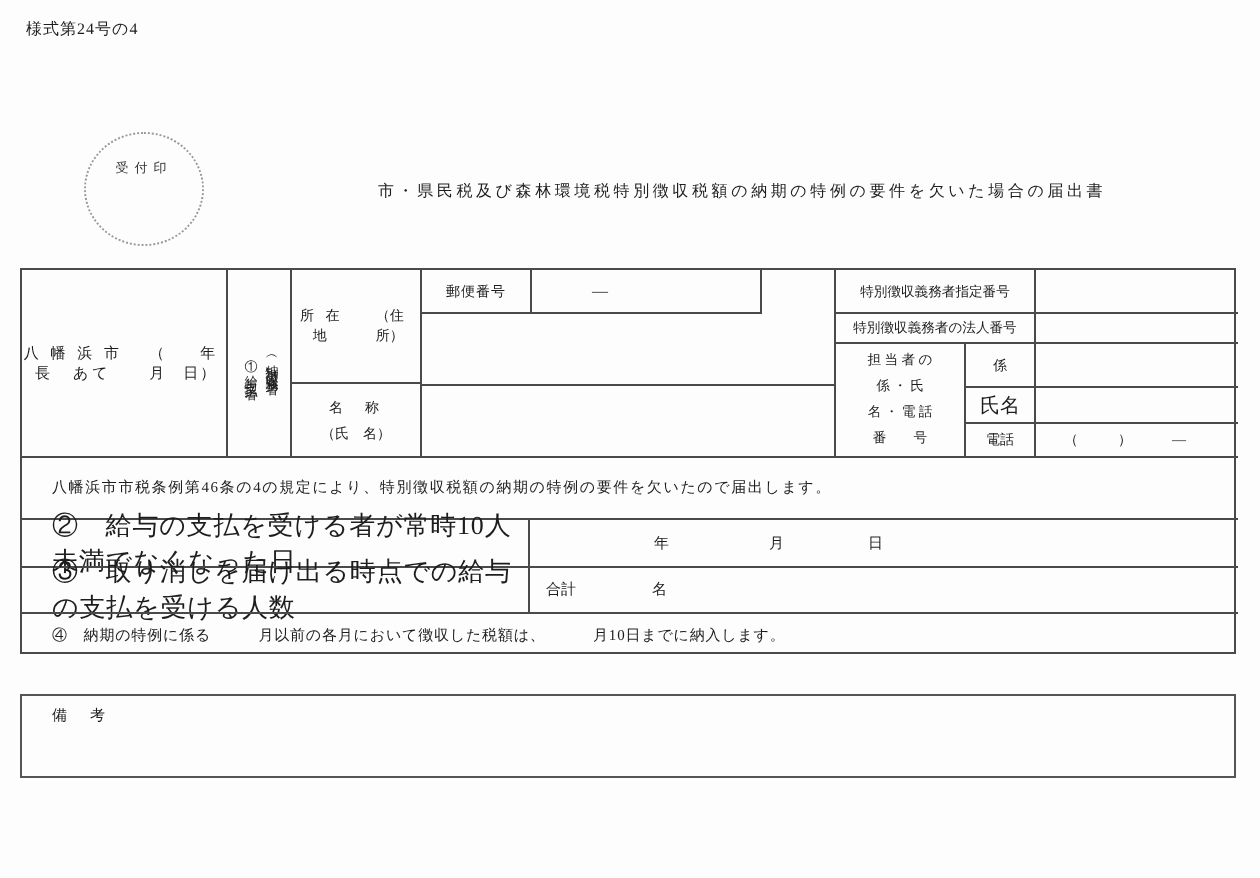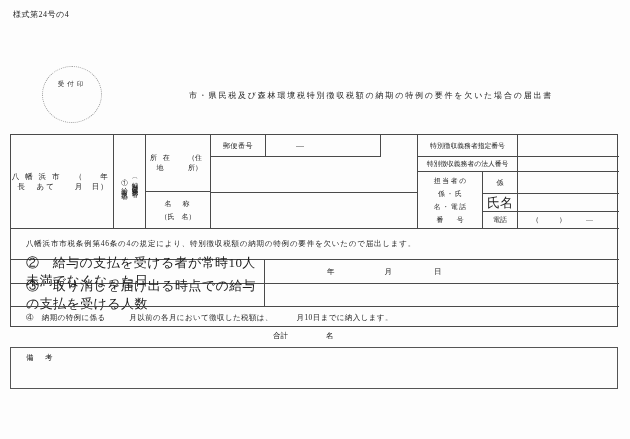--- a/index.html
+++ b/index.html
@@ -48,37 +48,37 @@
   .name-value { left:0; top:57px; width:207px; height:36px; }
 
   .zoneE { left:407px; top:0; width:201px; height:93px; }
   .e-r1-label { left:0; top:0; width:100px; height:22px; font-size:6.8px; }
   .e-r1-value { left:100px; top:0; width:101px; height:22px; }
   .e-r2-label { left:0; top:22px; width:100px; height:15px; font-size:6.8px; }
   .e-r2-value { left:100px; top:22px; width:101px; height:15px; }
   .contact-label { left:0; top:37px; width:65px; height:56px; flex-direction:column; font-size:6.8px; line-height:13px; }
   .sub1-l { left:65px; top:37px; width:35px; height:22px; font-size:7px; }
   .sub1-v { left:100px; top:37px; width:101px; height:22px; }
-  .sub2-l { left:65px; top:59px; width:35px; height:18px; font-size:13px; }
+  .sub2-l { left:65px; top:59px; width:35px; height:18px; font-size:10px; }
   .sub2-v { left:100px; top:59px; width:101px; height:18px; }
   .sub3-l { left:65px; top:77px; width:35px; height:16px; font-size:7px; }
   .sub3-v { left:100px; top:77px; width:101px; height:16px; display:flex; align-items:center;
             padding-left:14px; font-size:7px; letter-spacing:2px; }
 
   .declaration { left:0; top:93px; width:608px; height:31px; display:flex; align-items:center;
                  padding-left:15px; font-size:7.5px; letter-spacing:.8px; }
 
   .row2 { left:0; top:124px; width:608px; height:24px; }
   .row3 { left:0; top:148px; width:608px; height:23px; }
   .rleft { left:0; top:0; width:254px; height:100%; display:flex; align-items:center;
            padding-left:15px; font-size:13px; letter-spacing:.4px; }
   .rright { left:254px; top:0; width:354px; height:100%; display:flex; align-items:center; font-size:7.5px; }
   .date-cell { padding-left:62px; }
   .date-cell .m { margin-left:50px; } .date-cell .d { margin-left:42px; }
-  .total-cell { padding-left:8px;margin-top:41px; }
+  .total-cell { padding-left:8px; }
   .total-cell .u { margin-left:38px; }
 
   .row4 { left:0; top:171px; width:608px; height:22px; display:flex; align-items:center;
           padding-left:15px; font-size:7.5px; letter-spacing:.4px; }
 
   #remarks-box { left:10px; top:347px; width:608px; height:42px; border:1px solid #555; }
   #remarks-box span { position:absolute; left:15px; top:5px; font-size:7.5px; letter-spacing:2px; }
 </style>
 </head>
 <body>

